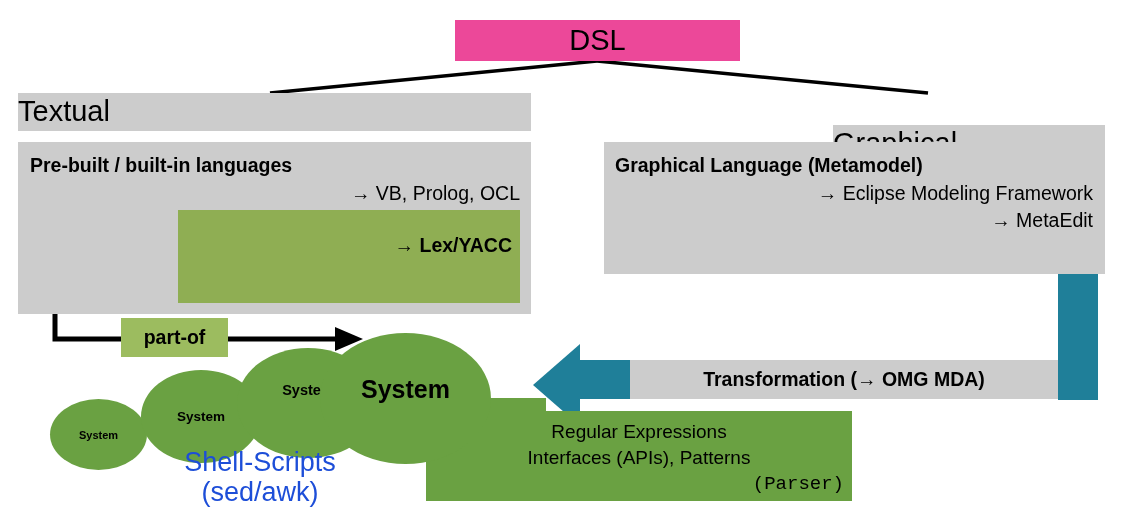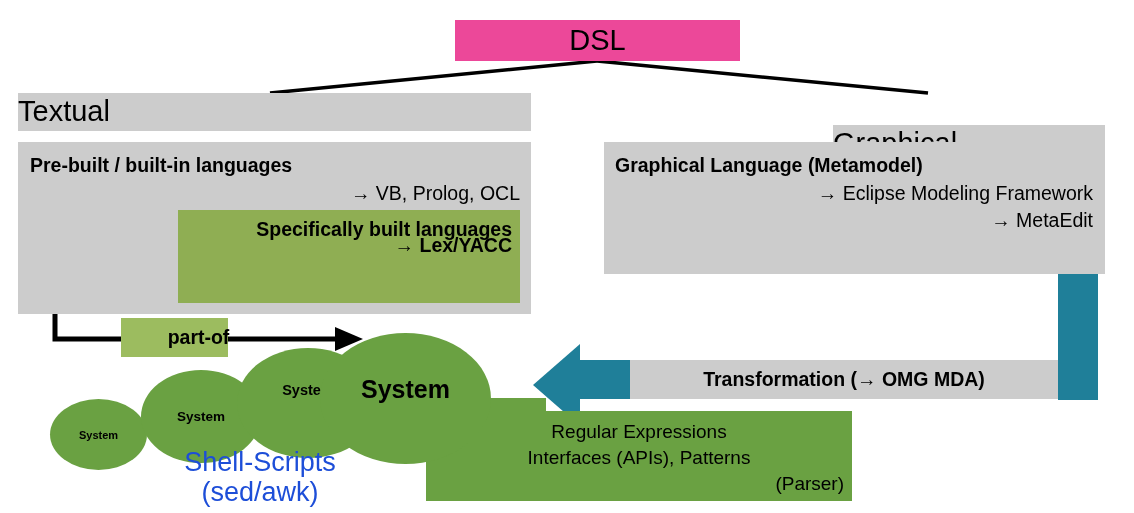--- a/index.html
+++ b/index.html
@@ -71,21 +71,20 @@
     pointer-events: none;
   }
   .partof-label {
     position: absolute;
     font-size: 19.5px;
     font-weight: bold;
     color: #000;
     display: flex;
     align-items: center;
     justify-content: center;
-    padding-left: 24px;
   }
   .caption {
     position: absolute;
     font-size: 27px;
     color: #1d4ed8;
     line-height: 30px;
     text-align: center;
   }
   .transform-label {
     position: absolute;
@@ -131,21 +130,20 @@
     <div class="hdr-label">Graphical</div>
   </div>
 
   <div class="box gray" style="left:18px; top:142px; width:513px; height:172px;">
   </div>
   <div class="body-text left" style="position:absolute; left:30px; top:152px; width:480px; font-weight:bold;">Pre-built / built-in languages</div>
   <div class="body-text right" style="position:absolute; left:30px; top:180px; width:490px;">→ VB, Prolog, OCL</div>
 
   <div class="box olive" style="left:178px; top:210px; width:342px; height:93px;">
   </div>
-  <div class="body-text right" style="position:absolute; left:186px; top:216px; width:326px; font-weight:bold;">Specifically built languages</div>
   <div class="body-text right" style="position:absolute; left:186px; top:232px; width:326px;font-weight:bold;">→ Lex/YACC</div>
 
   <div class="box gray" style="left:604px; top:142px; width:501px; height:132px;">
   </div>
   <div class="body-text left" style="position:absolute; left:615px; top:152px; width:480px; font-weight:bold;">Graphical Language (Metamodel)</div>
   <div class="body-text right" style="position:absolute; left:615px; top:180px; width:478px;">→ Eclipse Modeling Framework</div>
   <div class="body-text right" style="position:absolute; left:615px; top:207px; width:478px;">→ MetaEdit</div>
 
   <div class="box teal" style="left:1058px; top:274px; width:40px; height:126px;"></div>
 
@@ -163,21 +161,21 @@
 
   <div class="box green" style="left:426px; top:411px; width:426px; height:90px;"></div>
   <div class="box green" style="left:426px; top:398px; width:120px; height:103px;"></div>
 
   <div class="ell" style="left:320px; top:333px; width:171px; height:131px;">
     <span style="font-size:25px; position:relative; top:-9px;">System</span>
   </div>
 
   <div class="greenbox-text" style="left:426px; top:419px; width:426px;">Regular Expressions</div>
   <div class="greenbox-text" style="left:426px; top:445px; width:426px;">Interfaces (APIs), Patterns</div>
-  <div class="greenbox-text right" style="left:426px; top:471px; width:418px; text-align:right;">(Parser)</div>
+  <div class="greenbox-text right" style="left:426px; top:471px; width:418px; text-align:right;font-family:Liberation Mono, monospace;">(Parser)</div>
 
   <div class="caption" style="left:150px; top:447px; width:220px;">Shell-Scripts</div>
   <div class="caption" style="left:150px; top:477px; width:220px;">(sed/awk)</div>
 
   <div class="box lightolive" style="left:121px; top:318px; width:107px; height:39px;"></div>
   <div class="partof-label" style="left:121px; top:318px; width:107px; height:39px;">part-of</div>
 
   <div class="box gray" style="left:630px; top:360px; width:428px; height:39px;"></div>
   <div class="transform-label" style="left:630px; top:360px; width:428px; height:39px;">Transformation (→ OMG MDA)</div>
 

